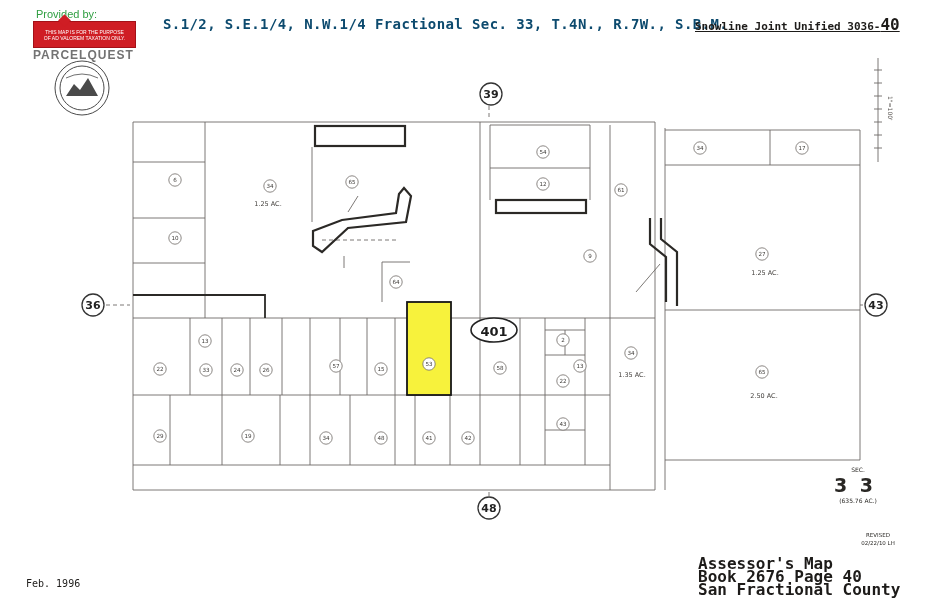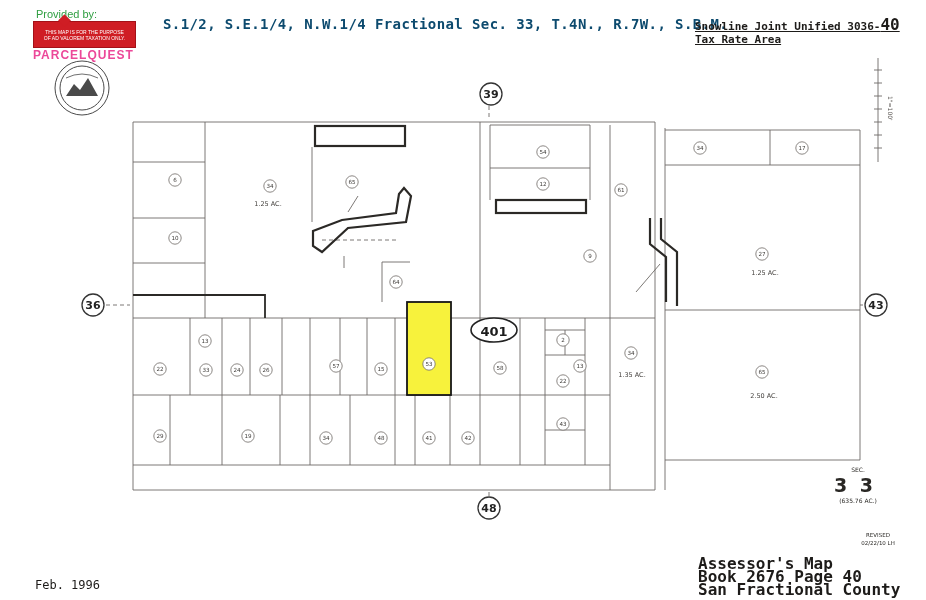--- a/index.html
+++ b/index.html
@@ -5,47 +5,46 @@
   html,body{margin:0;padding:0;background:#ffffff;}
   #page{position:relative;width:926px;height:600px;background:#ffffff;overflow:hidden;
         font-family:"Liberation Sans",sans-serif;color:#1d1b19;}
   .abs{position:absolute;}
   .mono{font-family:"DejaVu Sans Mono",monospace;}
   #provided-by{left:36px;top:8px;font-size:11px;color:#2f9e41;}
   #logo-box{left:33px;top:21px;width:101px;height:25px;background:#cf1d24;border:1px solid #a31118;
             display:flex;flex-direction:column;justify-content:center;align-items:center;}
   #logo-box .ln{color:#ffffff;font-size:5px;line-height:6px;white-space:nowrap;}
   #logo-diamond{left:60px;top:16px;width:9px;height:9px;background:#cf1d24;transform:rotate(45deg);}
-  #logo-word{left:33px;top:48px;font-size:12px;font-weight:bold;letter-spacing:1px;color:#ec4899;}
+  #logo-word{left:33px;top:48px;font-size:12px;font-weight:bold;letter-spacing:1px;color:#737373;}
   #map-title{left:163px;top:16px;font-size:14px;font-weight:bold;letter-spacing:.4px;color:#0c4a6e;}
   #hdr-right{left:695px;top:18px;line-height:13px;text-decoration:underline;}
   #district{font-size:11px;font-weight:bold;white-space:nowrap;}
   #district .big{font-size:16px;}
   #tra-label,#tra-value{font-size:11px;font-weight:bold;}
   #assessor{left:698px;top:557px;font-size:16px;font-weight:bold;line-height:13px;}
-  #footer-date{left:35px;top:578px;font-size:12px;}
+  #footer-date{left:26px;top:578px;font-size:10px;}
   svg text{font-family:"DejaVu Sans",sans-serif;}
 </style>
 </head>
 <body>
 
 <div id="page">
 
   <div id="provided-by" class="abs">Provided by:</div>
   <div id="logo-box" class="abs">
     <div class="ln">THIS MAP IS FOR THE PURPOSE</div>
     <div class="ln">OF AD VALOREM TAXATION ONLY.</div>
   </div>
   <div id="logo-diamond" class="abs"></div>
   <div id="logo-word" class="abs">PARCELQUEST</div>
 
   <div id="map-title" class="abs mono">S.1/2, S.E.1/4, N.W.1/4 Fractional Sec. 33, T.4N., R.7W., S.B.M.</div>
   <div id="hdr-right" class="abs mono">
     <div id="district"><span>Snowline Joint Unified 3036-</span><span class="big">40</span></div>
-    <div id="tra-label">Tax Rate Area</div>
   </div>
 
   <svg class="abs" style="left:0;top:0;" width="926" height="600" viewBox="0 0 926 600">
 
     <g stroke="#4a4a4a" fill="none" stroke-width="1">
       <circle cx="82" cy="88" r="27"></circle>
       <circle cx="82" cy="88" r="22"></circle>
       <path d="M66,96 L74,84 L80,90 L88,78 L98,96 Z" fill="#4a4a4a" stroke="none"></path>
       <path d="M66,78 Q82,70 98,78" stroke-width="0.8"></path>
     </g>

